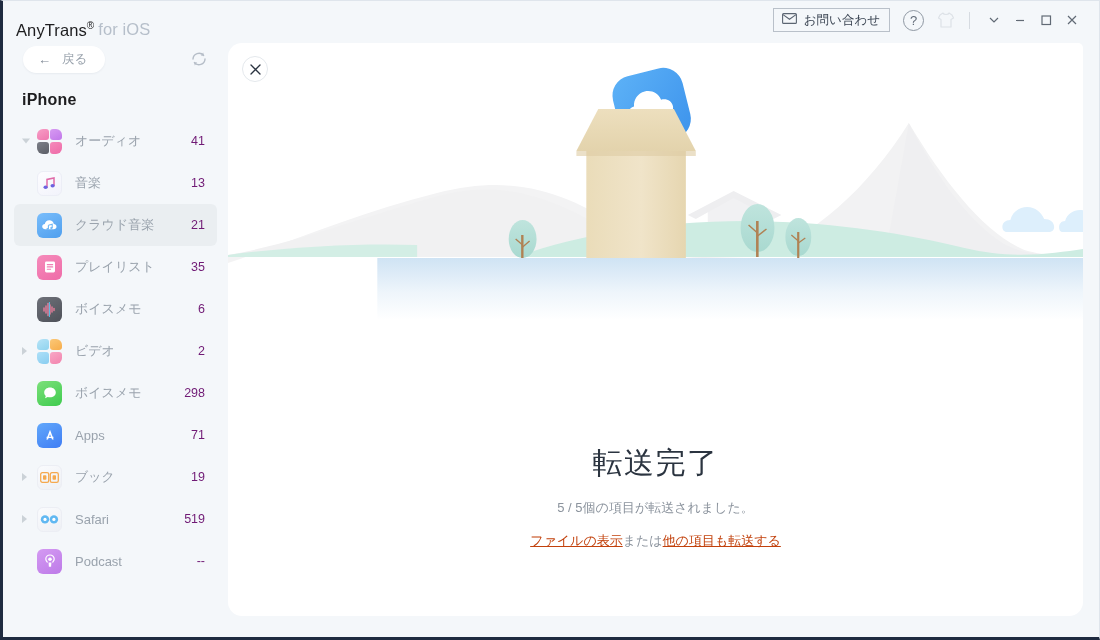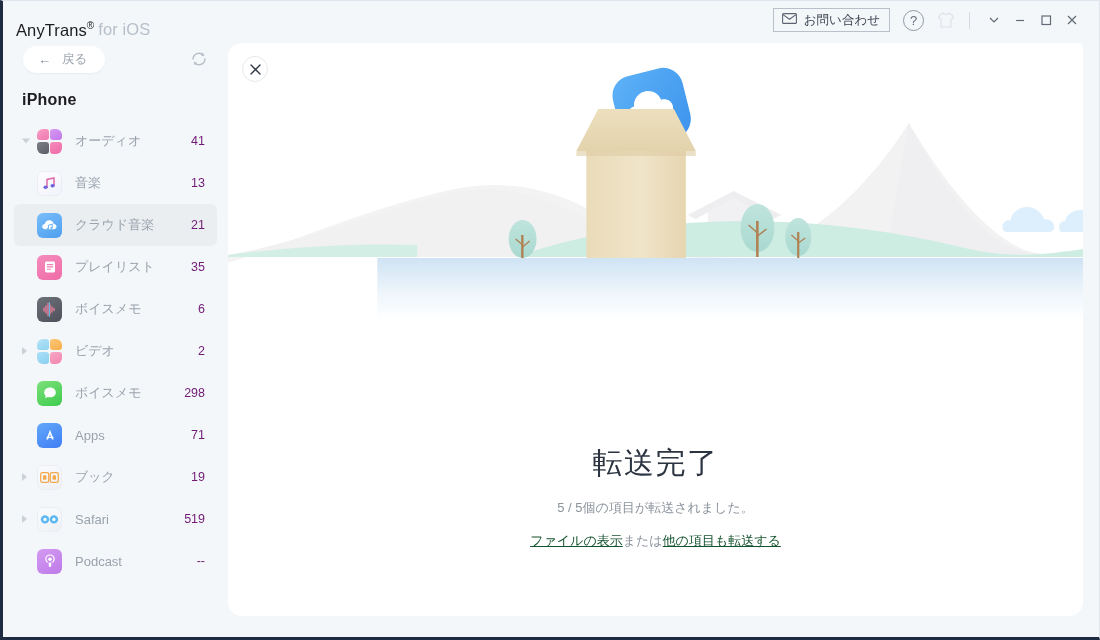--- a/index.html
+++ b/index.html
@@ -148,21 +148,21 @@
     color: #2a3340; font-size: 13px;
   }
 
   .illus { position: absolute; left: 0; right: 0; top: 0; height: 380px; }
   .illus svg { display: block; width: 100%; height: 100%; }
 
   .msg-wrap { position: absolute; left: 0; right: 0; top: 400px; text-align: center; }
   .msg-title { font-size: 30px; color: #2b3440; letter-spacing: 1.5px; font-family: Liberation Mono, monospace; }
   .msg-sub { margin-top: 15px; font-size: 13px; color: #8b939d; }
   .msg-links { margin-top: 15px; font-size: 13px; color: #8b939d; }
-  .msg-links a { color: #14532d; text-decoration: underline; }
+  .msg-links a { color: #c2410c; text-decoration: underline; }
 </style>
 </head>
 <body>
 
 <div id="app">
 
   <div class="titlebar">
     <div class="app-title">
       <span>AnyTrans</span><span class="reg">®</span><span class="forios">for iOS</span>
     </div>

